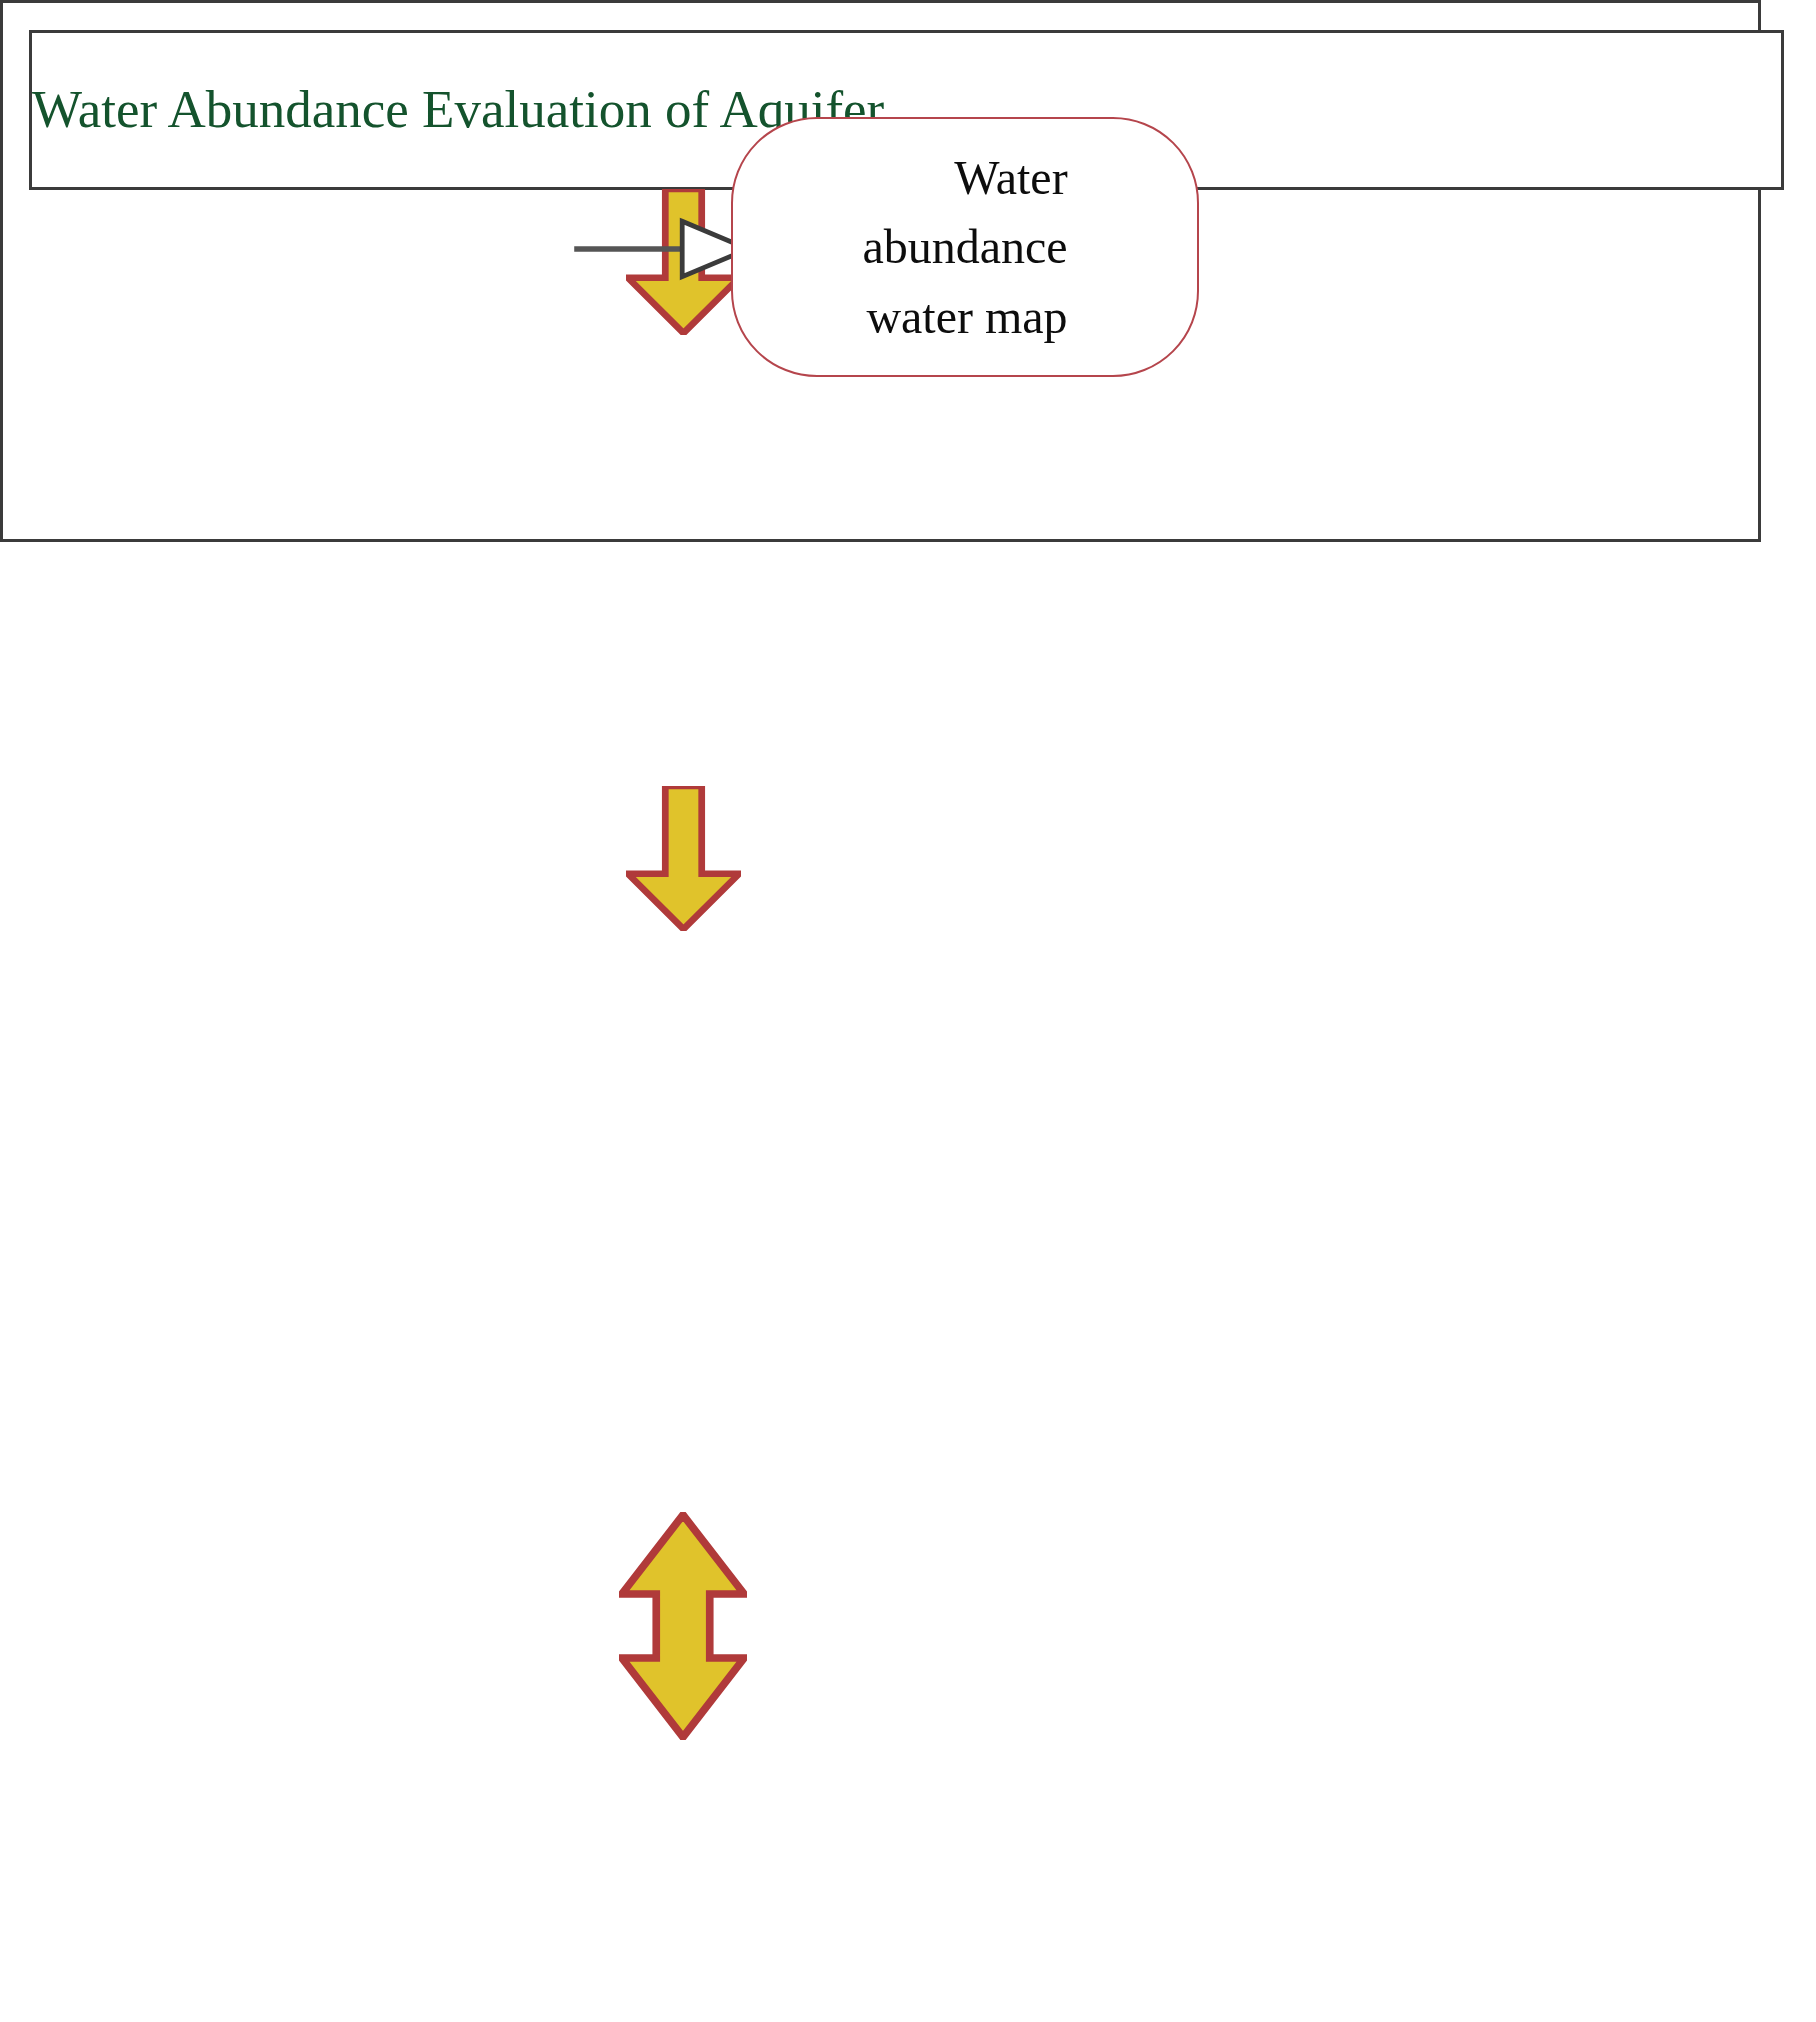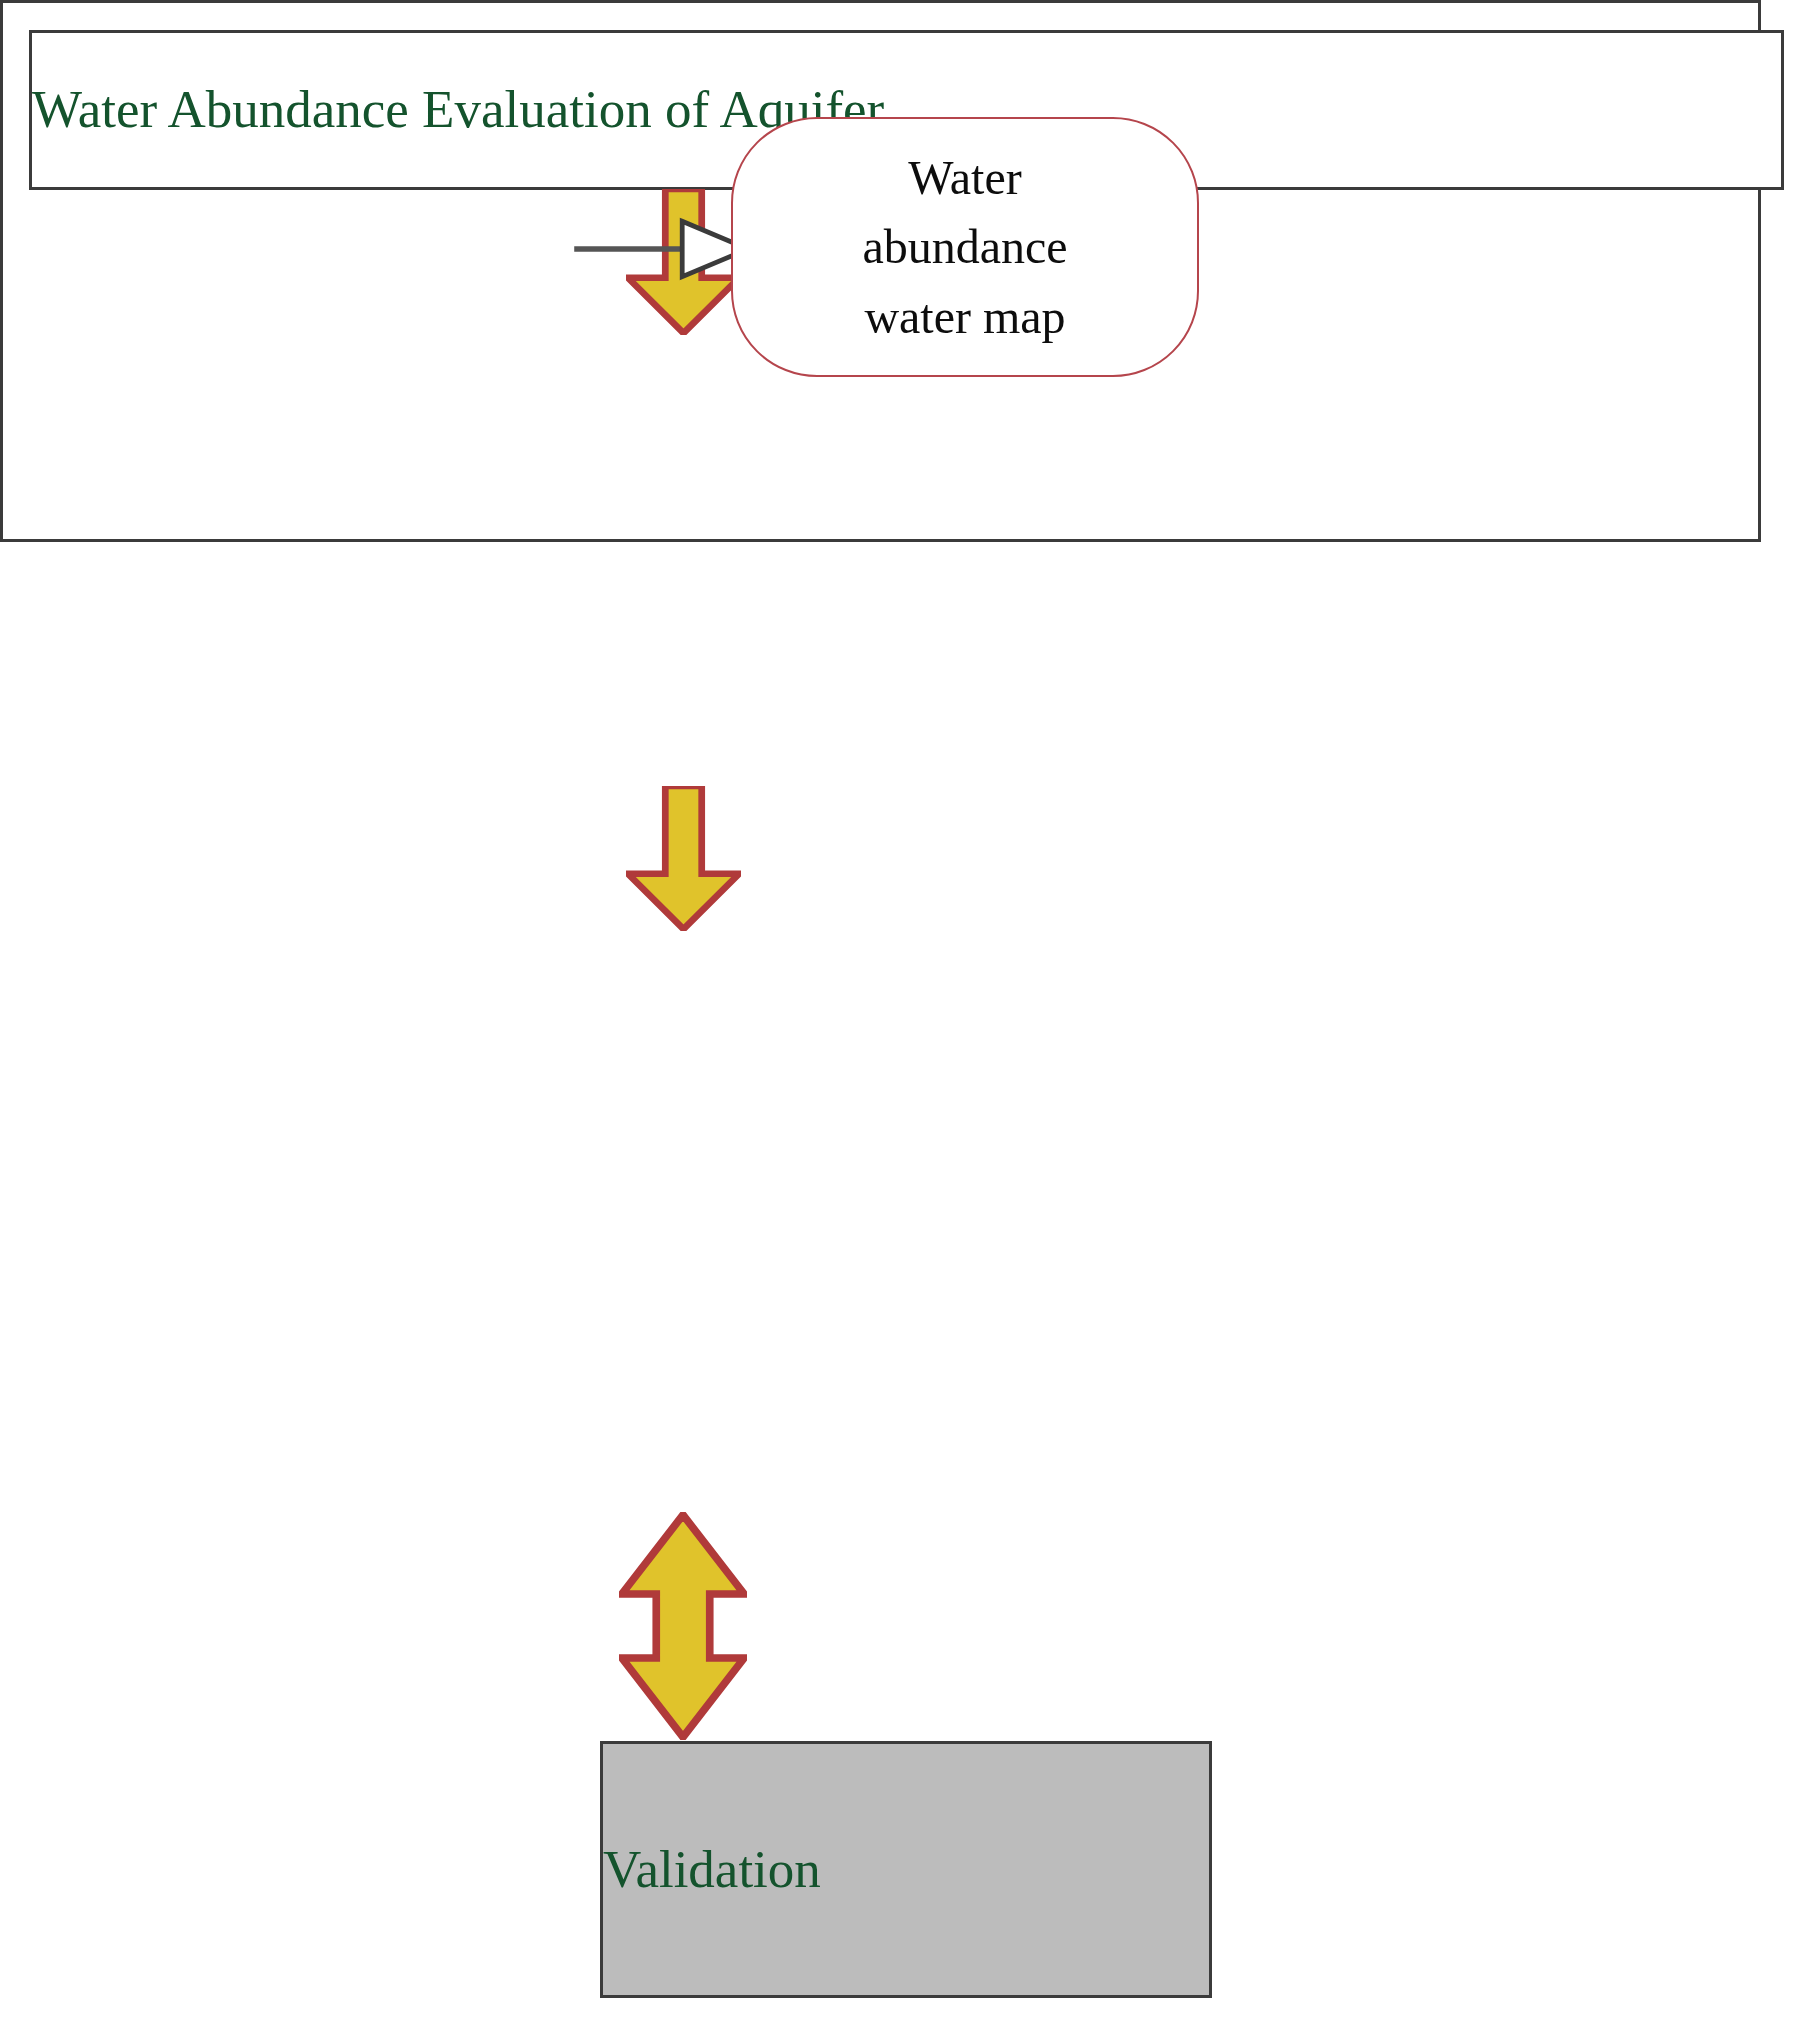--- a/index.html
+++ b/index.html
@@ -160,33 +160,30 @@
 
 
     <div id="connector-inflow-zoning" style="left:574px; top:206px; width:182px; height:86px;">
       <svg viewBox="0 0 190 90" width="182" height="86">
         <line x1="0" y1="45" x2="118" y2="45" stroke="#555555" stroke-width="6"></line>
         <polygon points="113,16 182,45 113,74" fill="#ffffff" stroke="#3b3b3b" stroke-width="5" stroke-linejoin="miter"></polygon>
         <line x1="178" y1="45" x2="190" y2="45" stroke="#555555" stroke-width="6"></line>
       </svg>
     </div>
 
-    <div class="rounded-node" id="node-zoning" style="left:731px; top:117px; width:468px; height:260px;">
+    <div class="rounded-node" id="node-zoning" style="left:731px; top:117px; width:468px; height:260px;text-align:right;">
       <span>
         <span>Water</span><br>
         <span>abundance</span><br>
         <span>water map</span>
       </span>
     </div>
   </div>
 
   <div class="block-arrow" id="arrow-container-validation">
     <svg viewBox="0 0 134 239" width="128" height="228" preserveAspectRatio="none">
       <polygon points="67,3 131,86 95,86 95,153 131,153 67,236 3,153 39,153 39,86 3,86" fill="#e0c32b" stroke="#b03a3a" stroke-width="8" stroke-linejoin="miter"></polygon>
     </svg>
   </div>
 
-  <div class="node" id="box-validation">
-    <span>Validation</span>
-  </div>
 
 </div>
 
 
 </body></html>

